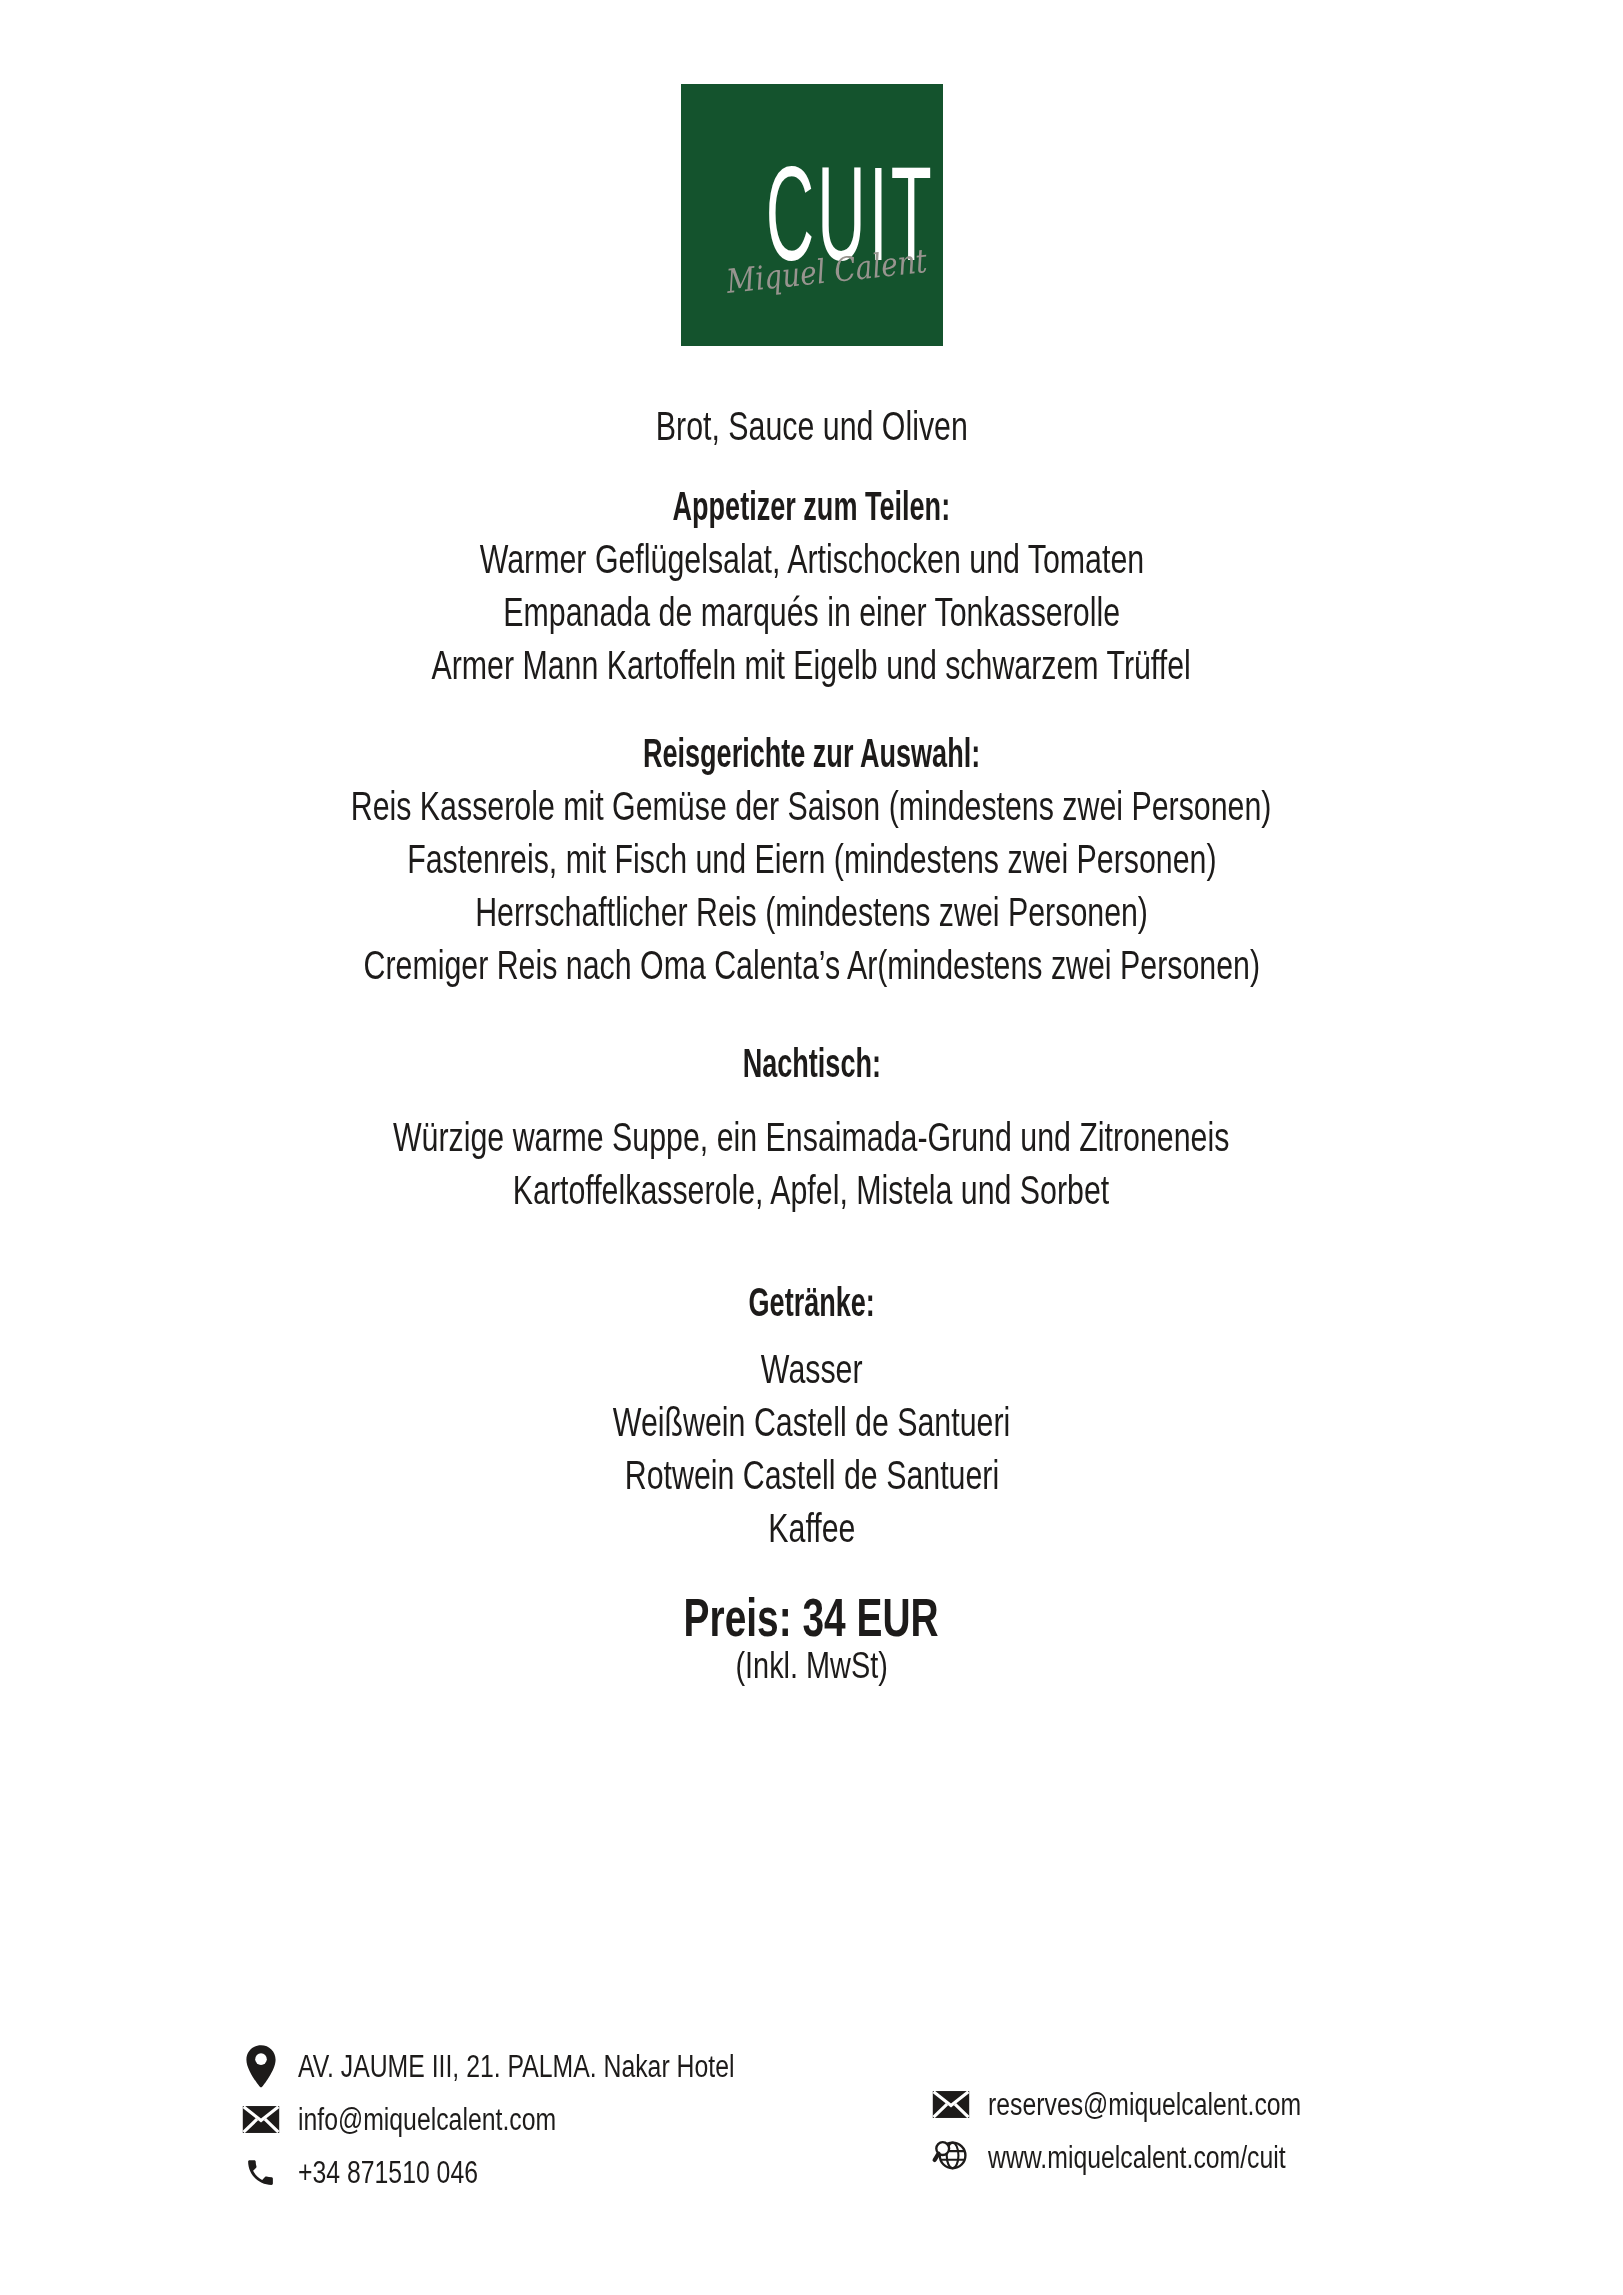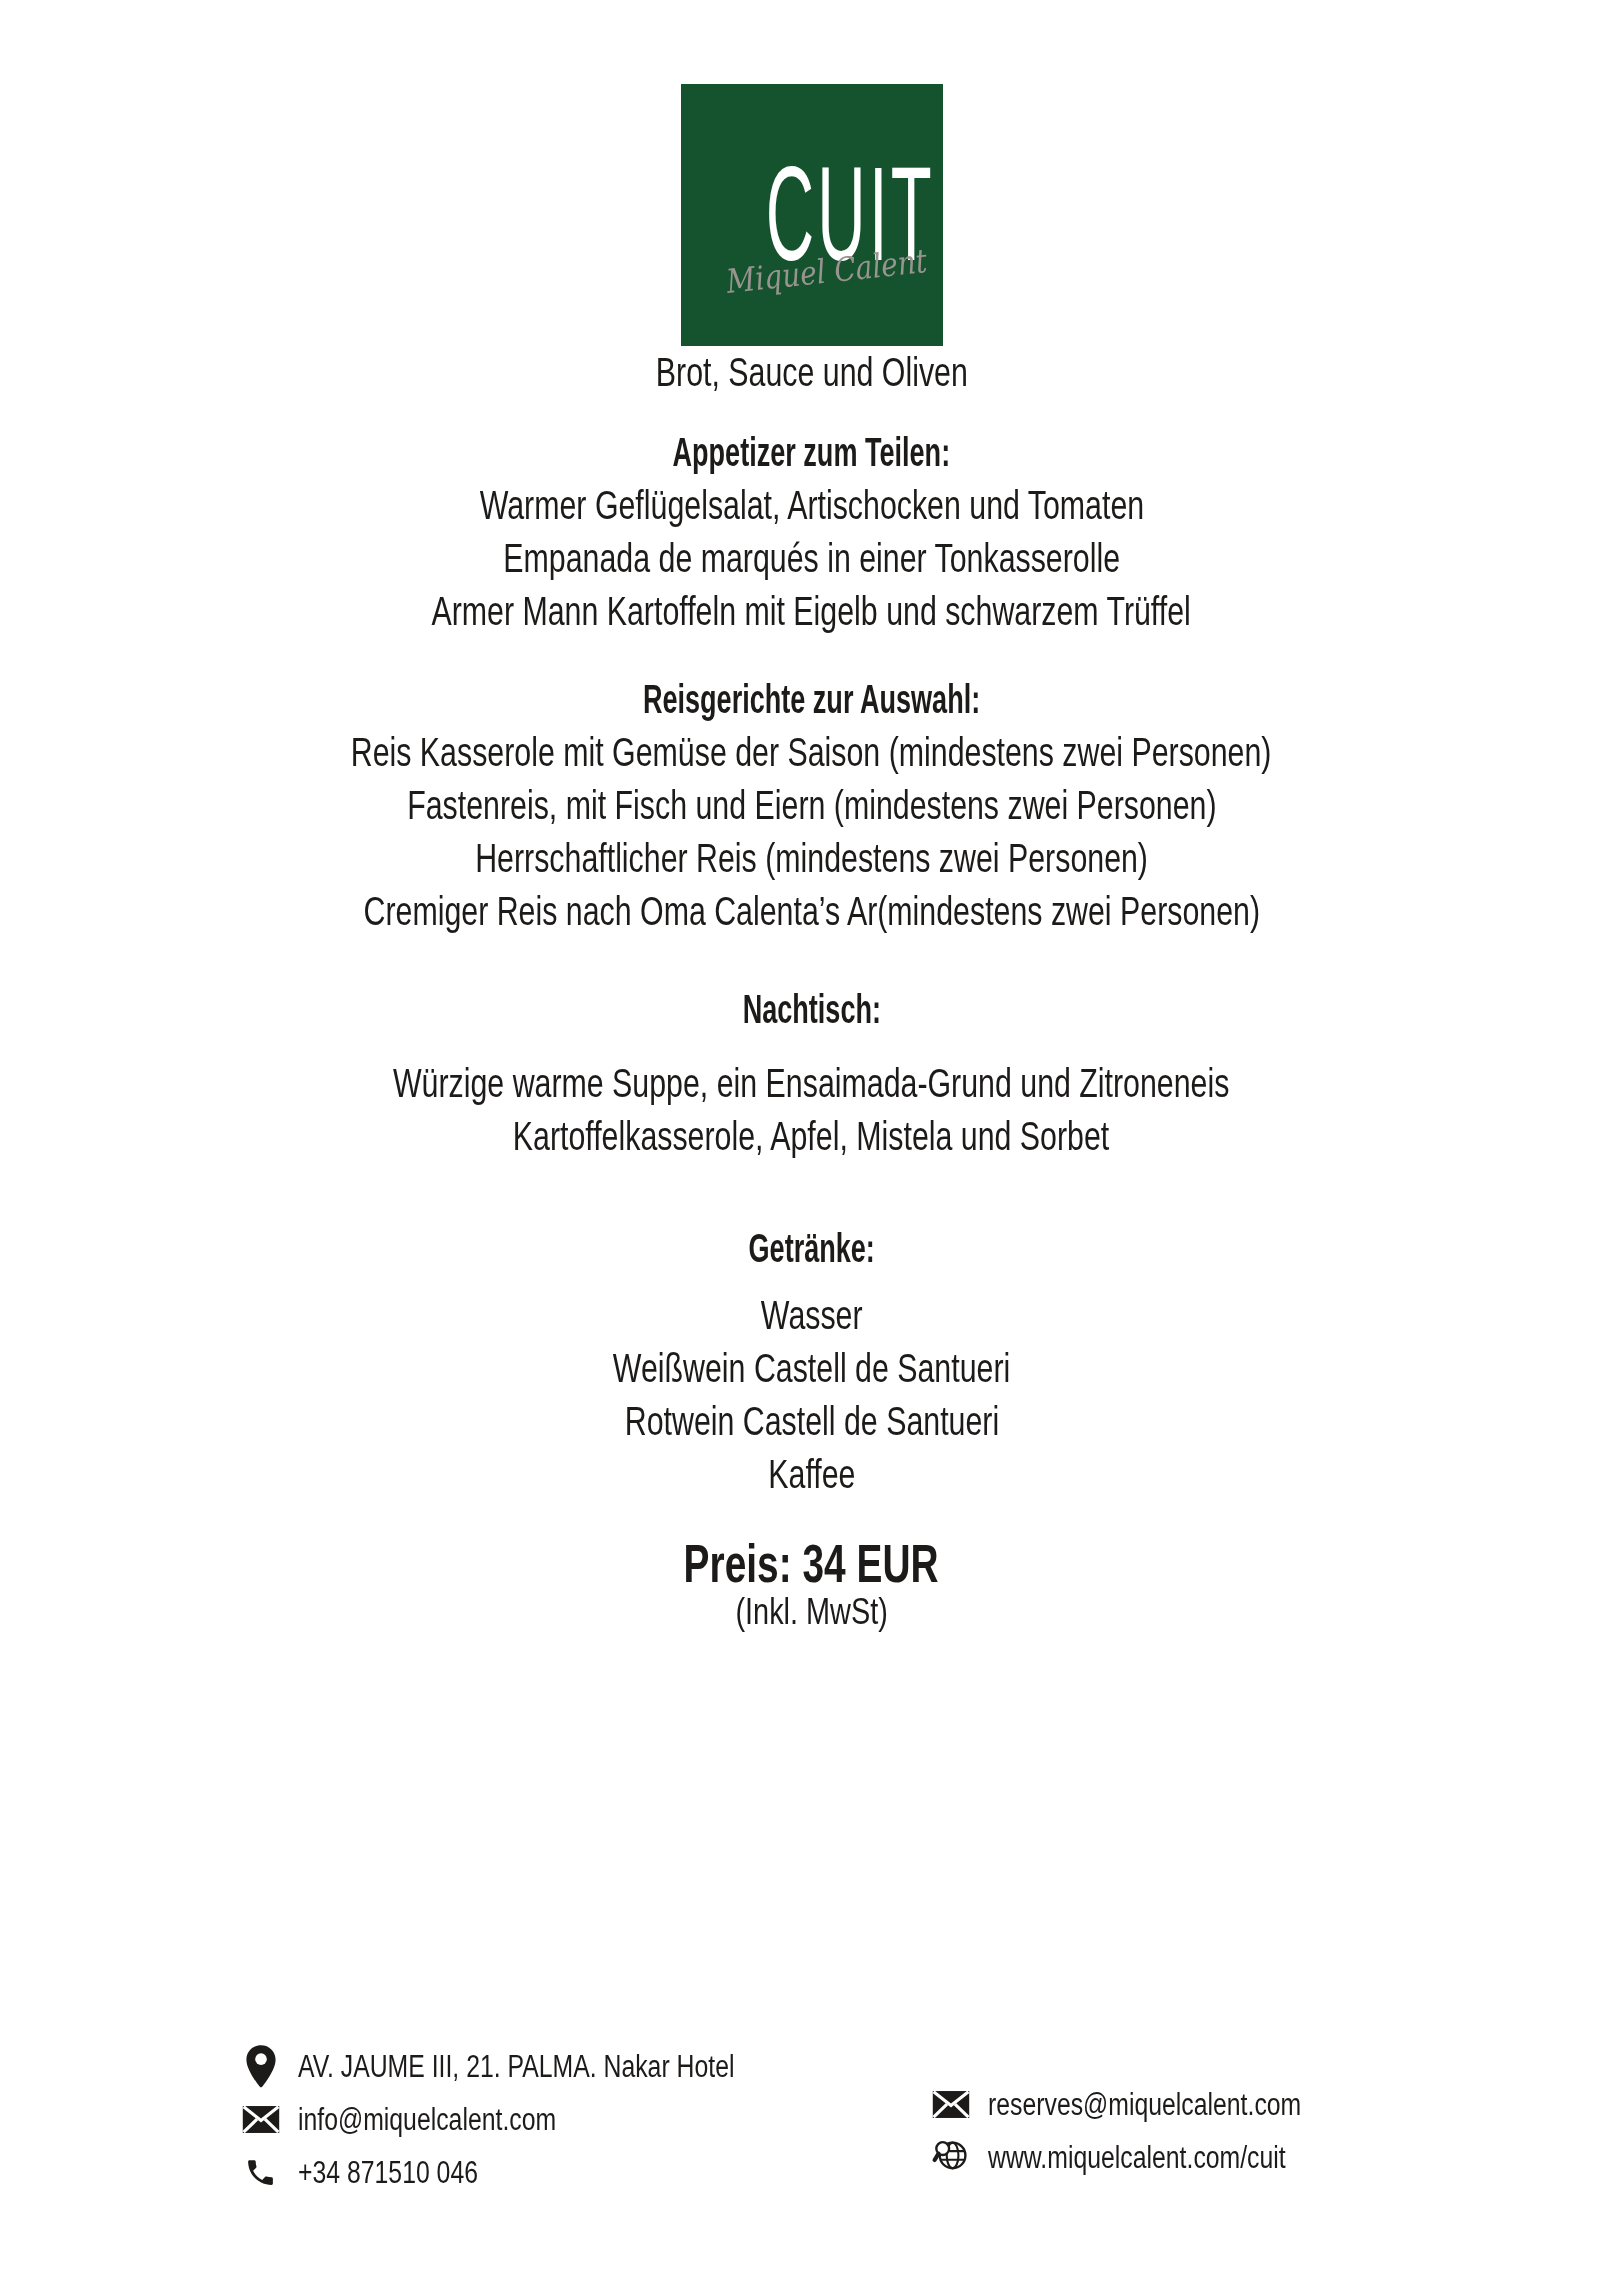--- a/index.html
+++ b/index.html
@@ -61,21 +61,21 @@
 
   .title {
     margin-top: 31px;
     height: 65px; line-height: 65px;
     text-align: center;
     font-size: 60px; font-weight: 700;
     white-space: nowrap;
   }
   .title .sq { display: inline-block; transform: scaleX(0.72); }
 
-  .intro   { }
+  .intro   { margin-top: 54px; }
   .h-app   { margin-top: 27px; }
   .h-reis  { margin-top: 35px; }
   .h-nach  { margin-top: 45px; margin-bottom: 21px; }
   .h-getr  { margin-top: 59px; margin-bottom: 14.4px; }
 
   .price-line {
     margin-top: 35px;
     height: 55px; line-height: 55px;
     text-align: center;
     font-size: 54px; font-weight: 700;

